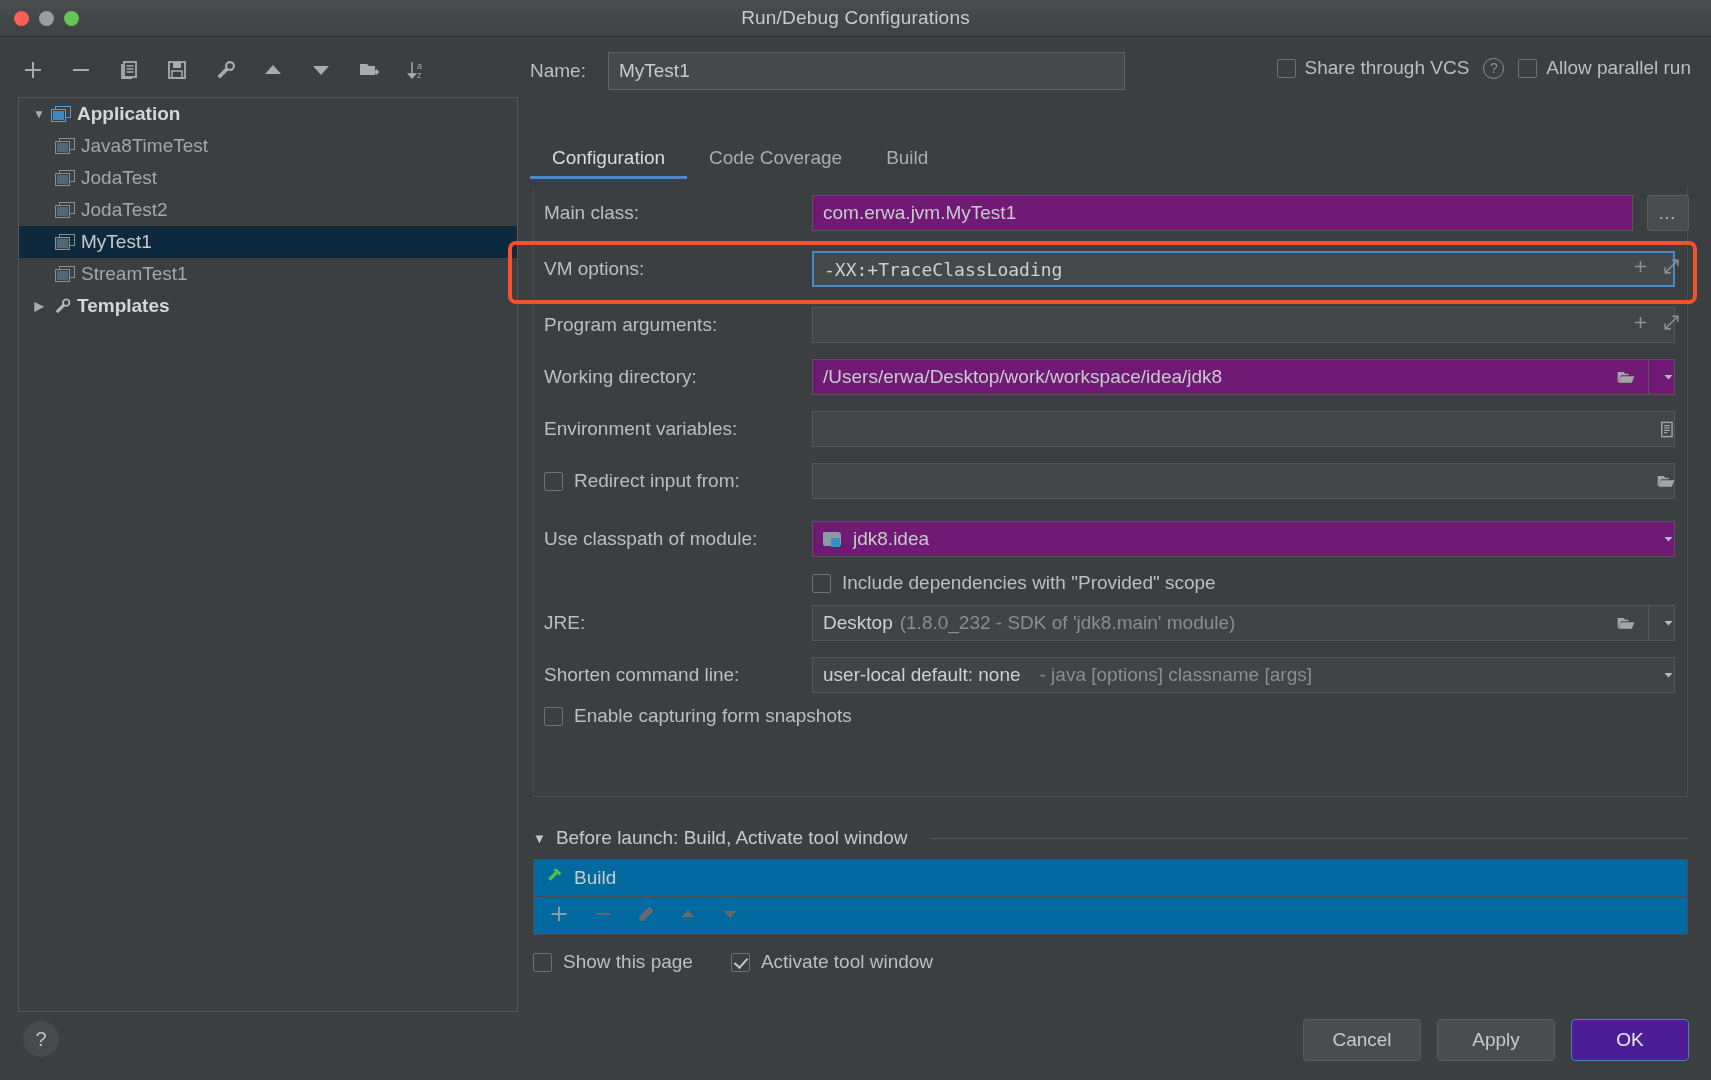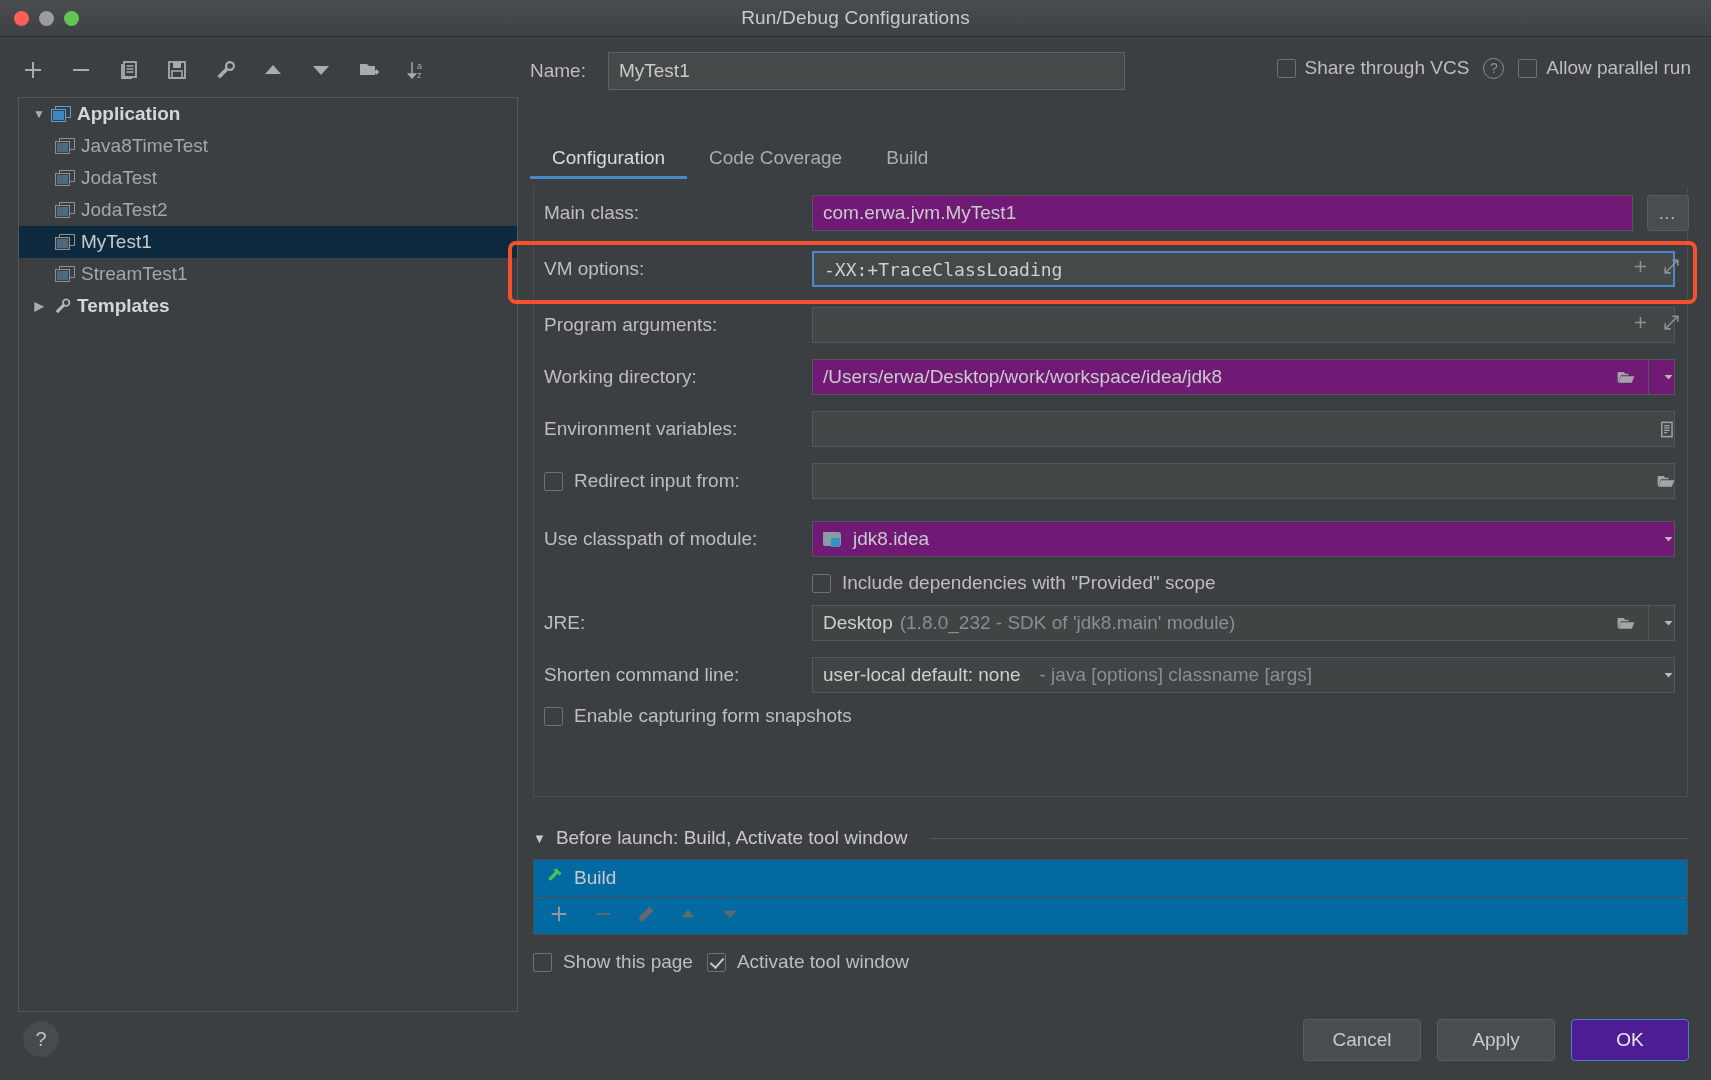--- a/index.html
+++ b/index.html
@@ -239,21 +239,21 @@
     height: 36px; display: flex; align-items: center;
     padding-left: 10px; color: #c8cacb; font-size: 19px; gap: 10px;
   }
   .bl-toolbar {
     height: 38px; border-top: 1px solid #4b4e50;
     display: flex; align-items: center; gap: 22px; padding-left: 14px;
     color: #9b9e9f;
   }
   .bl-toolbar .dis { color: #66696b; }
   .bl-checks {
-    margin-top: 16px; display: flex; align-items: center; gap: 14px;
+    margin-top: 16px; display: flex; align-items: center; gap: 38px;
     color: #c6c8c9; font-size: 19px;
   }
 
   
   .highlight {
     position: absolute; left: 508px; top: 204px;
     width: 1189px; height: 63px;
     border: 4px solid #f4512c; border-radius: 8px;
     pointer-events: none;
   }

